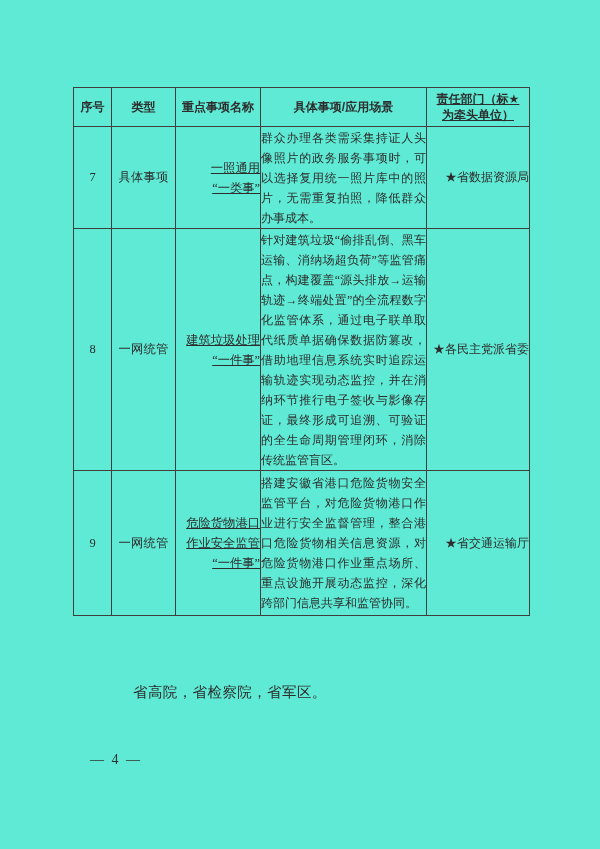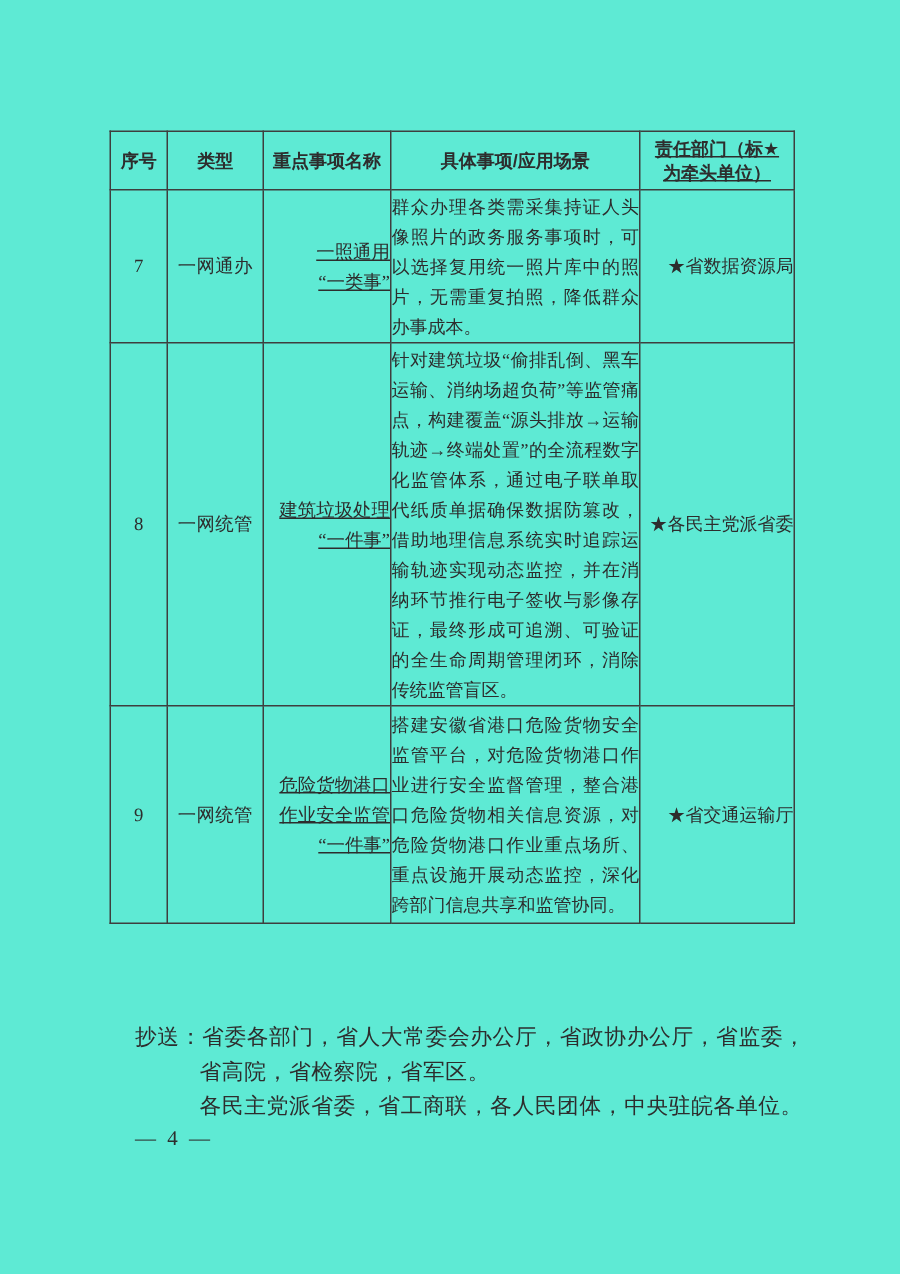--- a/index.html
+++ b/index.html
@@ -111,21 +111,21 @@
         <th>类型</th>
         <th>重点事项名称</th>
         <th>具体事项/应用场景</th>
         <th class="preline">责任部门（标★
 为牵头单位）</th>
       </tr>
     </thead>
     <tbody>
       <tr class="r7">
         <td class="c-no">7</td>
-        <td class="c-type">一网通办</td>
+        <td class="c-type">具体事项</td>
         <td class="c-name preline">一照通用
 “一类事”</td>
         <td class="c-detail">群众办理各类需采集持证人头像照片的政务服务事项时，可以选择复用统一照片库中的照片，无需重复拍照，降低群众办事成本。</td>
         <td class="c-dept">★省数据资源局</td>
       </tr>
       <tr class="r8">
         <td class="c-no">8</td>
         <td class="c-type">一网统管</td>
         <td class="c-name preline">建筑垃圾处理
 “一件事”</td>
@@ -138,20 +138,18 @@
         <td class="c-name preline">危险货物港口
 作业安全监管
 “一件事”</td>
         <td class="c-detail">搭建安徽省港口危险货物安全监管平台，对危险货物港口作业进行安全监督管理，整合港口危险货物相关信息资源，对危险货物港口作业重点场所、重点设施开展动态监控，深化跨部门信息共享和监管协同。</td>
         <td class="c-dept">★省交通运输厅</td>
       </tr>
     </tbody>
   </table>
 
   <div class="cc">
-    <div><span>抄送：</span><span>省委各部门，省人大常委会办公厅，省政协办公厅，省监委，</span></div>
     <div class="cont">省高院，省检察院，省军区。</div>
-    <div class="cont">各民主党派省委，省工商联，各人民团体，中央驻皖各单位。</div>
   </div>
 
   <div class="pagenum">— 4 —</div>
 
 </div>
 
 </body></html>

